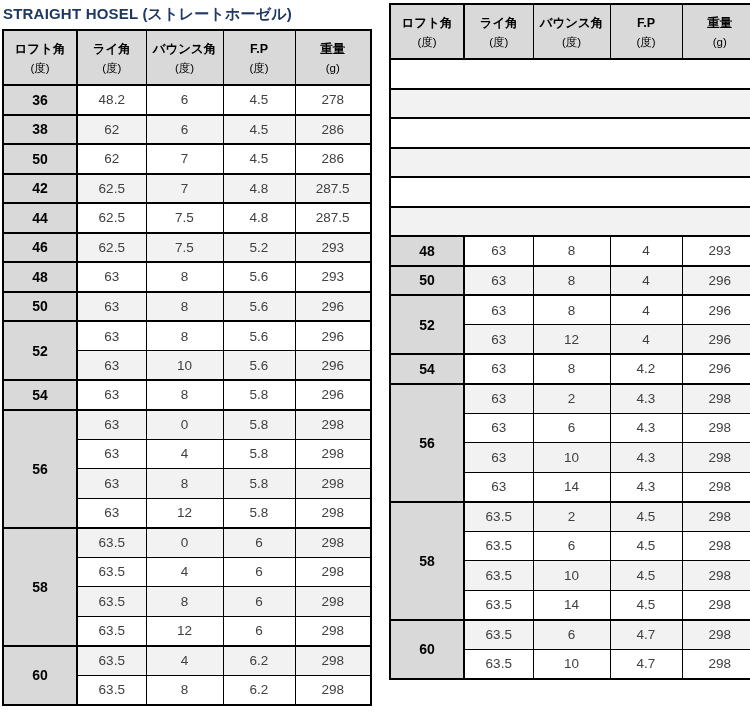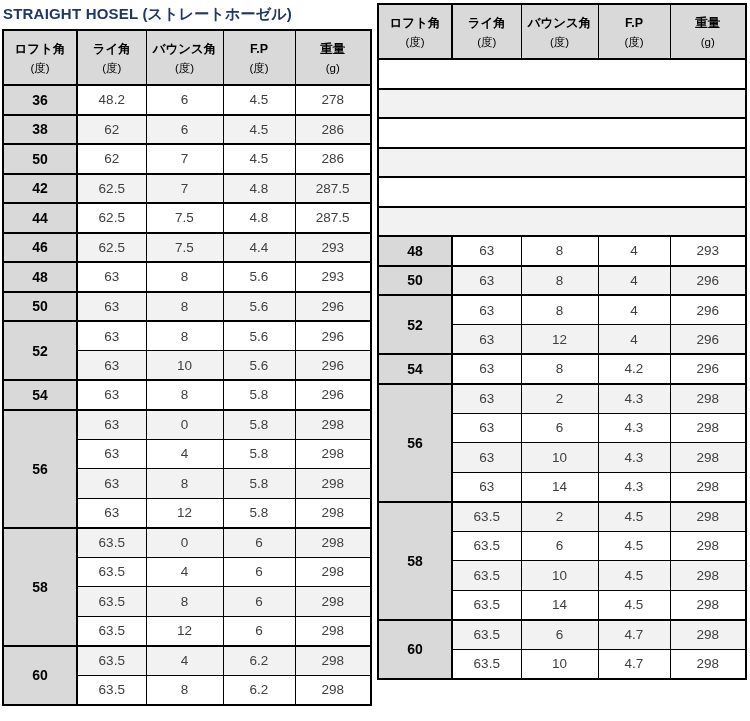--- a/index.html
+++ b/index.html
@@ -9,21 +9,21 @@
     --border-color:#000000;
     --data-color:#404040;
     --loft-color:#000000;
   }
   *{box-sizing:border-box;}
   html,body{margin:0;padding:0;}
   body{
     width:750px;height:721px;background:#ffffff;overflow:hidden;
     font-family:"Liberation Sans",sans-serif;
   }
-  .wrap{display:flex;gap:5px;padding:3px 0 0 2px;}
+  .wrap{display:flex;gap:17px;padding:3px 0 0 2px;}
   .section{width:370px;flex:0 0 370px;}
   .title{
     margin:0 0 5px 1px;font-size:15px;line-height:21px;font-weight:700;
     color:var(--title-color);white-space:nowrap;letter-spacing:0.2px;
   }
   table.spec{
     border-collapse:collapse;table-layout:fixed;width:370px;
     border:2px solid var(--border-color);
   }
   .spec th,.spec td{
@@ -116,21 +116,21 @@
             <td class="loft" rowspan="1">44</td>
             <td class="val">62.5</td>
             <td class="val">7.5</td>
             <td class="val">4.8</td>
             <td class="val">287.5</td>
           </tr>
           <tr class="gstart">
             <td class="loft" rowspan="1">46</td>
             <td class="val stripe">62.5</td>
             <td class="val stripe">7.5</td>
-            <td class="val stripe">4.4</td>
+            <td class="val stripe">5.2</td>
             <td class="val stripe">293</td>
           </tr>
           <tr class="gstart">
             <td class="loft" rowspan="1">48</td>
             <td class="val">63</td>
             <td class="val">8</td>
             <td class="val">5.6</td>
             <td class="val">293</td>
           </tr>
           <tr class="gstart">

